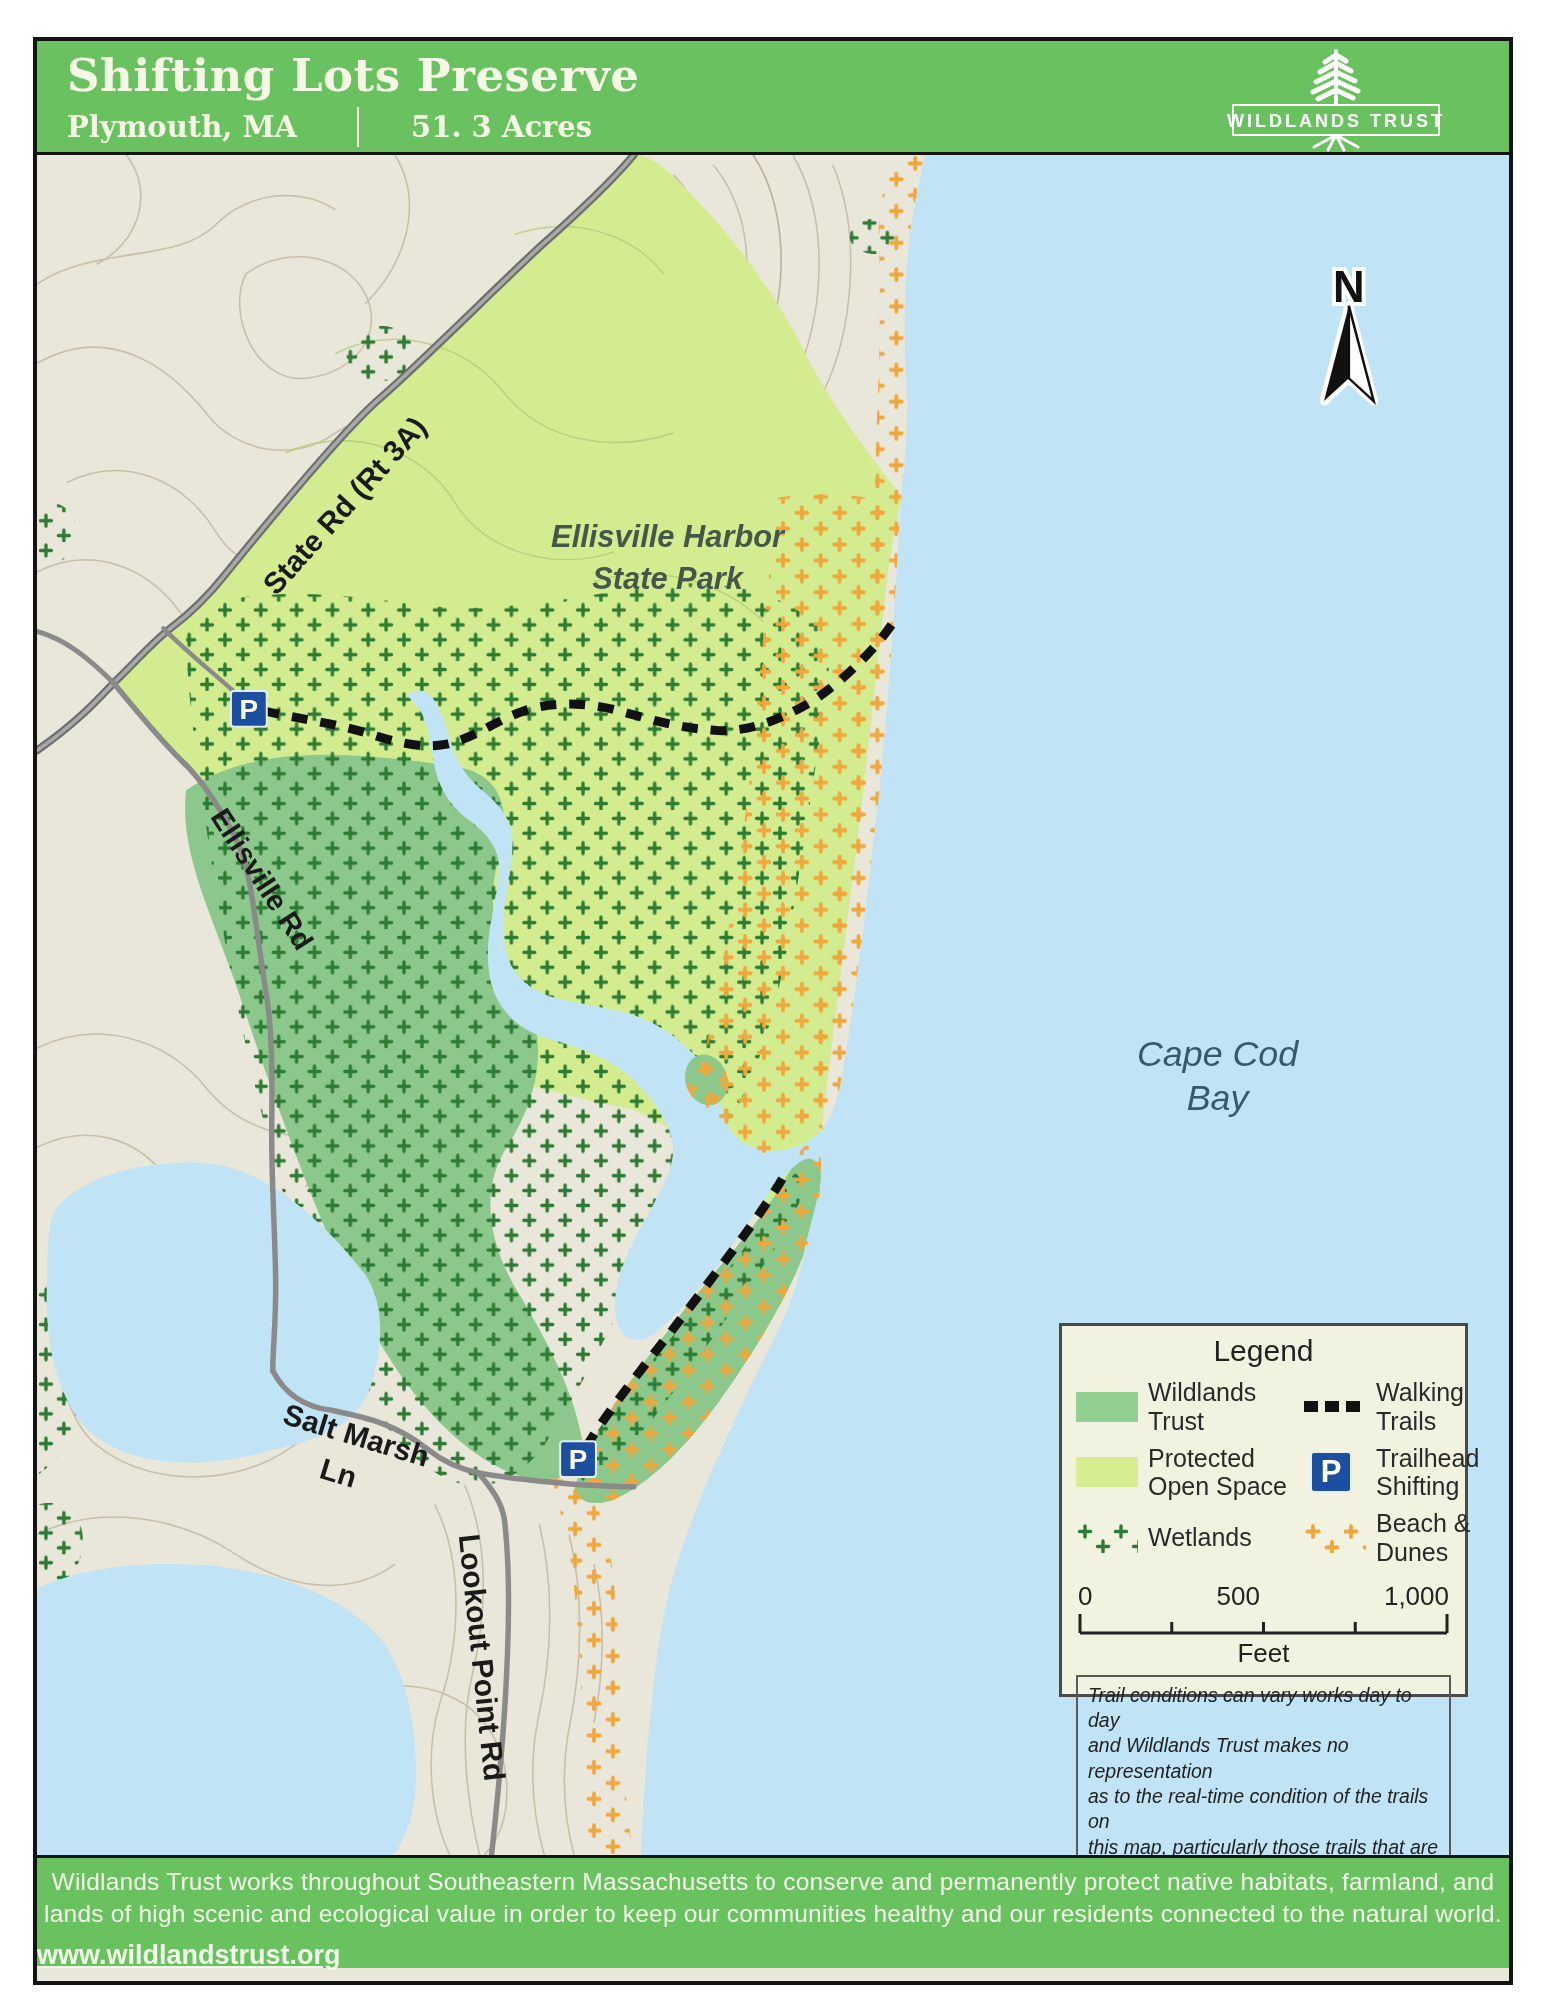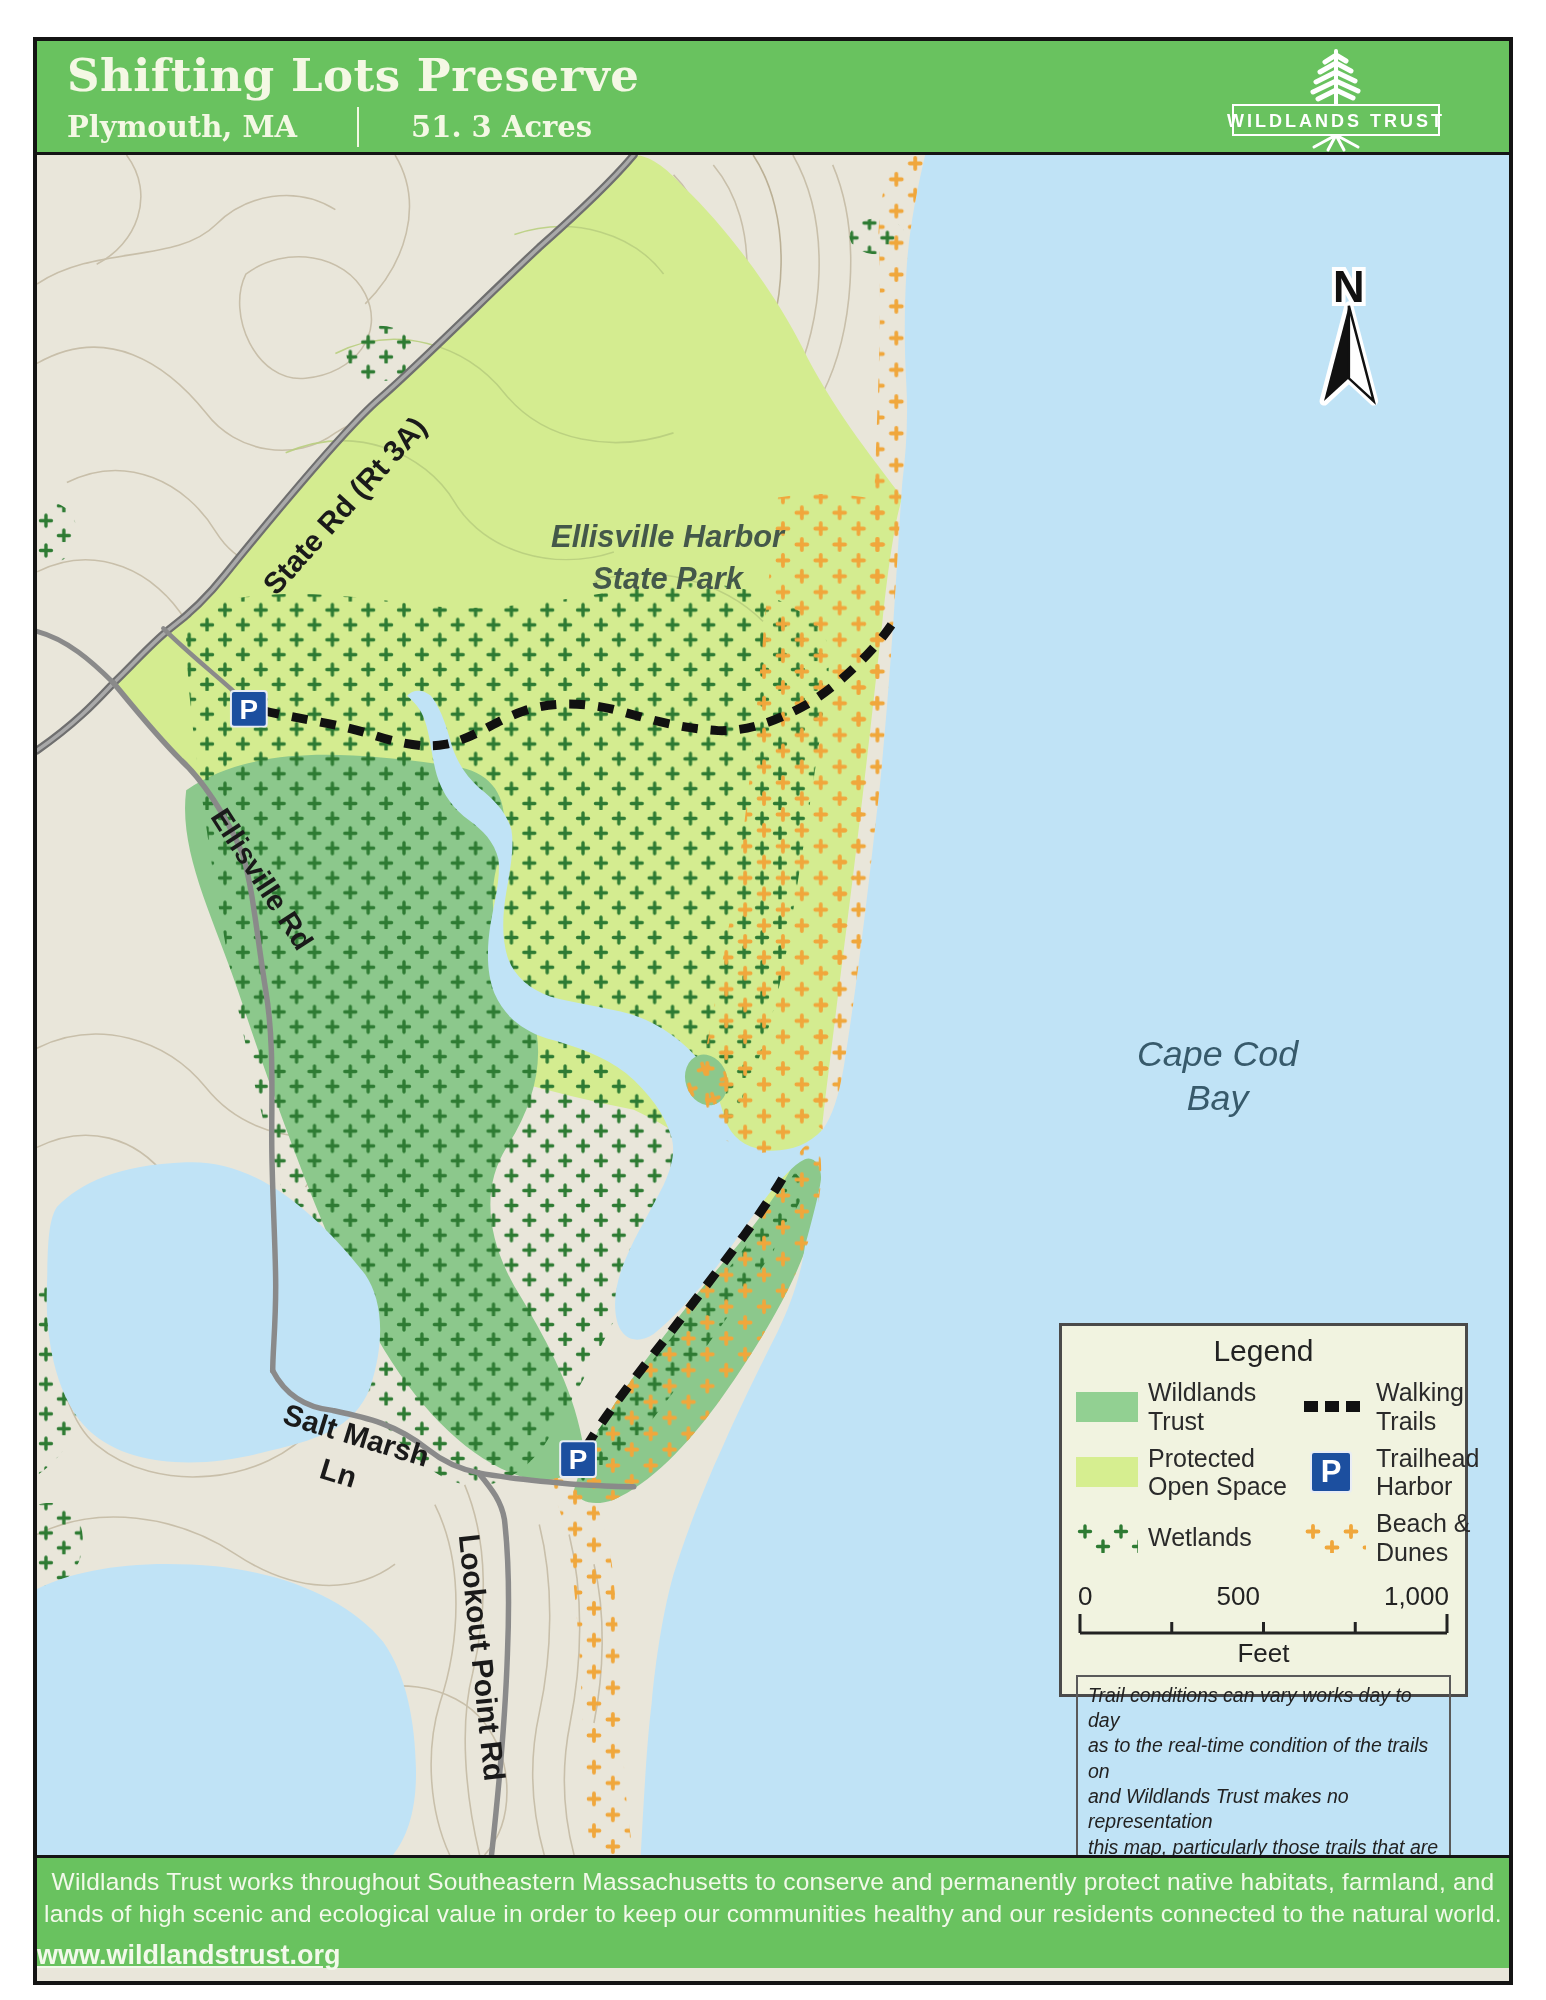--- a/index.html
+++ b/index.html
@@ -218,21 +218,21 @@
       <div class="sw sw-prot"></div>
       <div class="lg-label">
         <div>Protected</div>
               <div>Open Space</div>
       </div>
       <div class="sw-park">
               <span>P</span>
             </div>
       <div class="lg-label">
         <div>Trailhead</div>
-              <div>Harbor</div>
+              <div>Shifting</div>
       </div>
       <svg class="sw" viewBox="0 0 62 30">
               <rect width="62" height="30" fill="#f1f3e0"></rect>
               <rect width="62" height="30" fill="url(#wet)"></rect>
             </svg>
       <div class="lg-label">
         <div>Wetlands</div>
       </div>
       <svg class="sw" viewBox="0 0 62 30">
               <rect width="62" height="30" fill="#f1f3e0"></rect>
@@ -249,22 +249,22 @@
         <span>500</span>
         <span>1,000</span>
       </div>
       <svg width="375" height="24" viewBox="0 0 375 24">
         <path d="M4,21 H371 M4,21 V2 M371,21 V2 M95.75,21 V10 M187.5,21 V10 M279.25,21 V10" stroke="#222" stroke-width="3" fill="none"></path>
       </svg>
       <div class="scale-unit">Feet</div>
     </div>
     <div class="disc">
       <div>Trail conditions can vary works day to day</div>
+      <div>and Wildlands Trust makes no representation</div>
       <div>as to the real-time condition of the trails on</div>
-      <div>and Wildlands Trust makes no representation</div>
       <div>this map, particularly those trails that are not</div>
 
     </div>
   </div>
   </div>
 
   <footer class="ftr">
     <div class="ftr-l1">Wildlands Trust works throughout Southeastern Massachusetts to conserve and permanently protect native habitats, farmland, and</div>
     <div class="ftr-l2">lands of high scenic and ecological value in order to keep our communities healthy and our residents connected to the natural world.</div>
     <div class="ftr-site">www.wildlandstrust.org</div>

